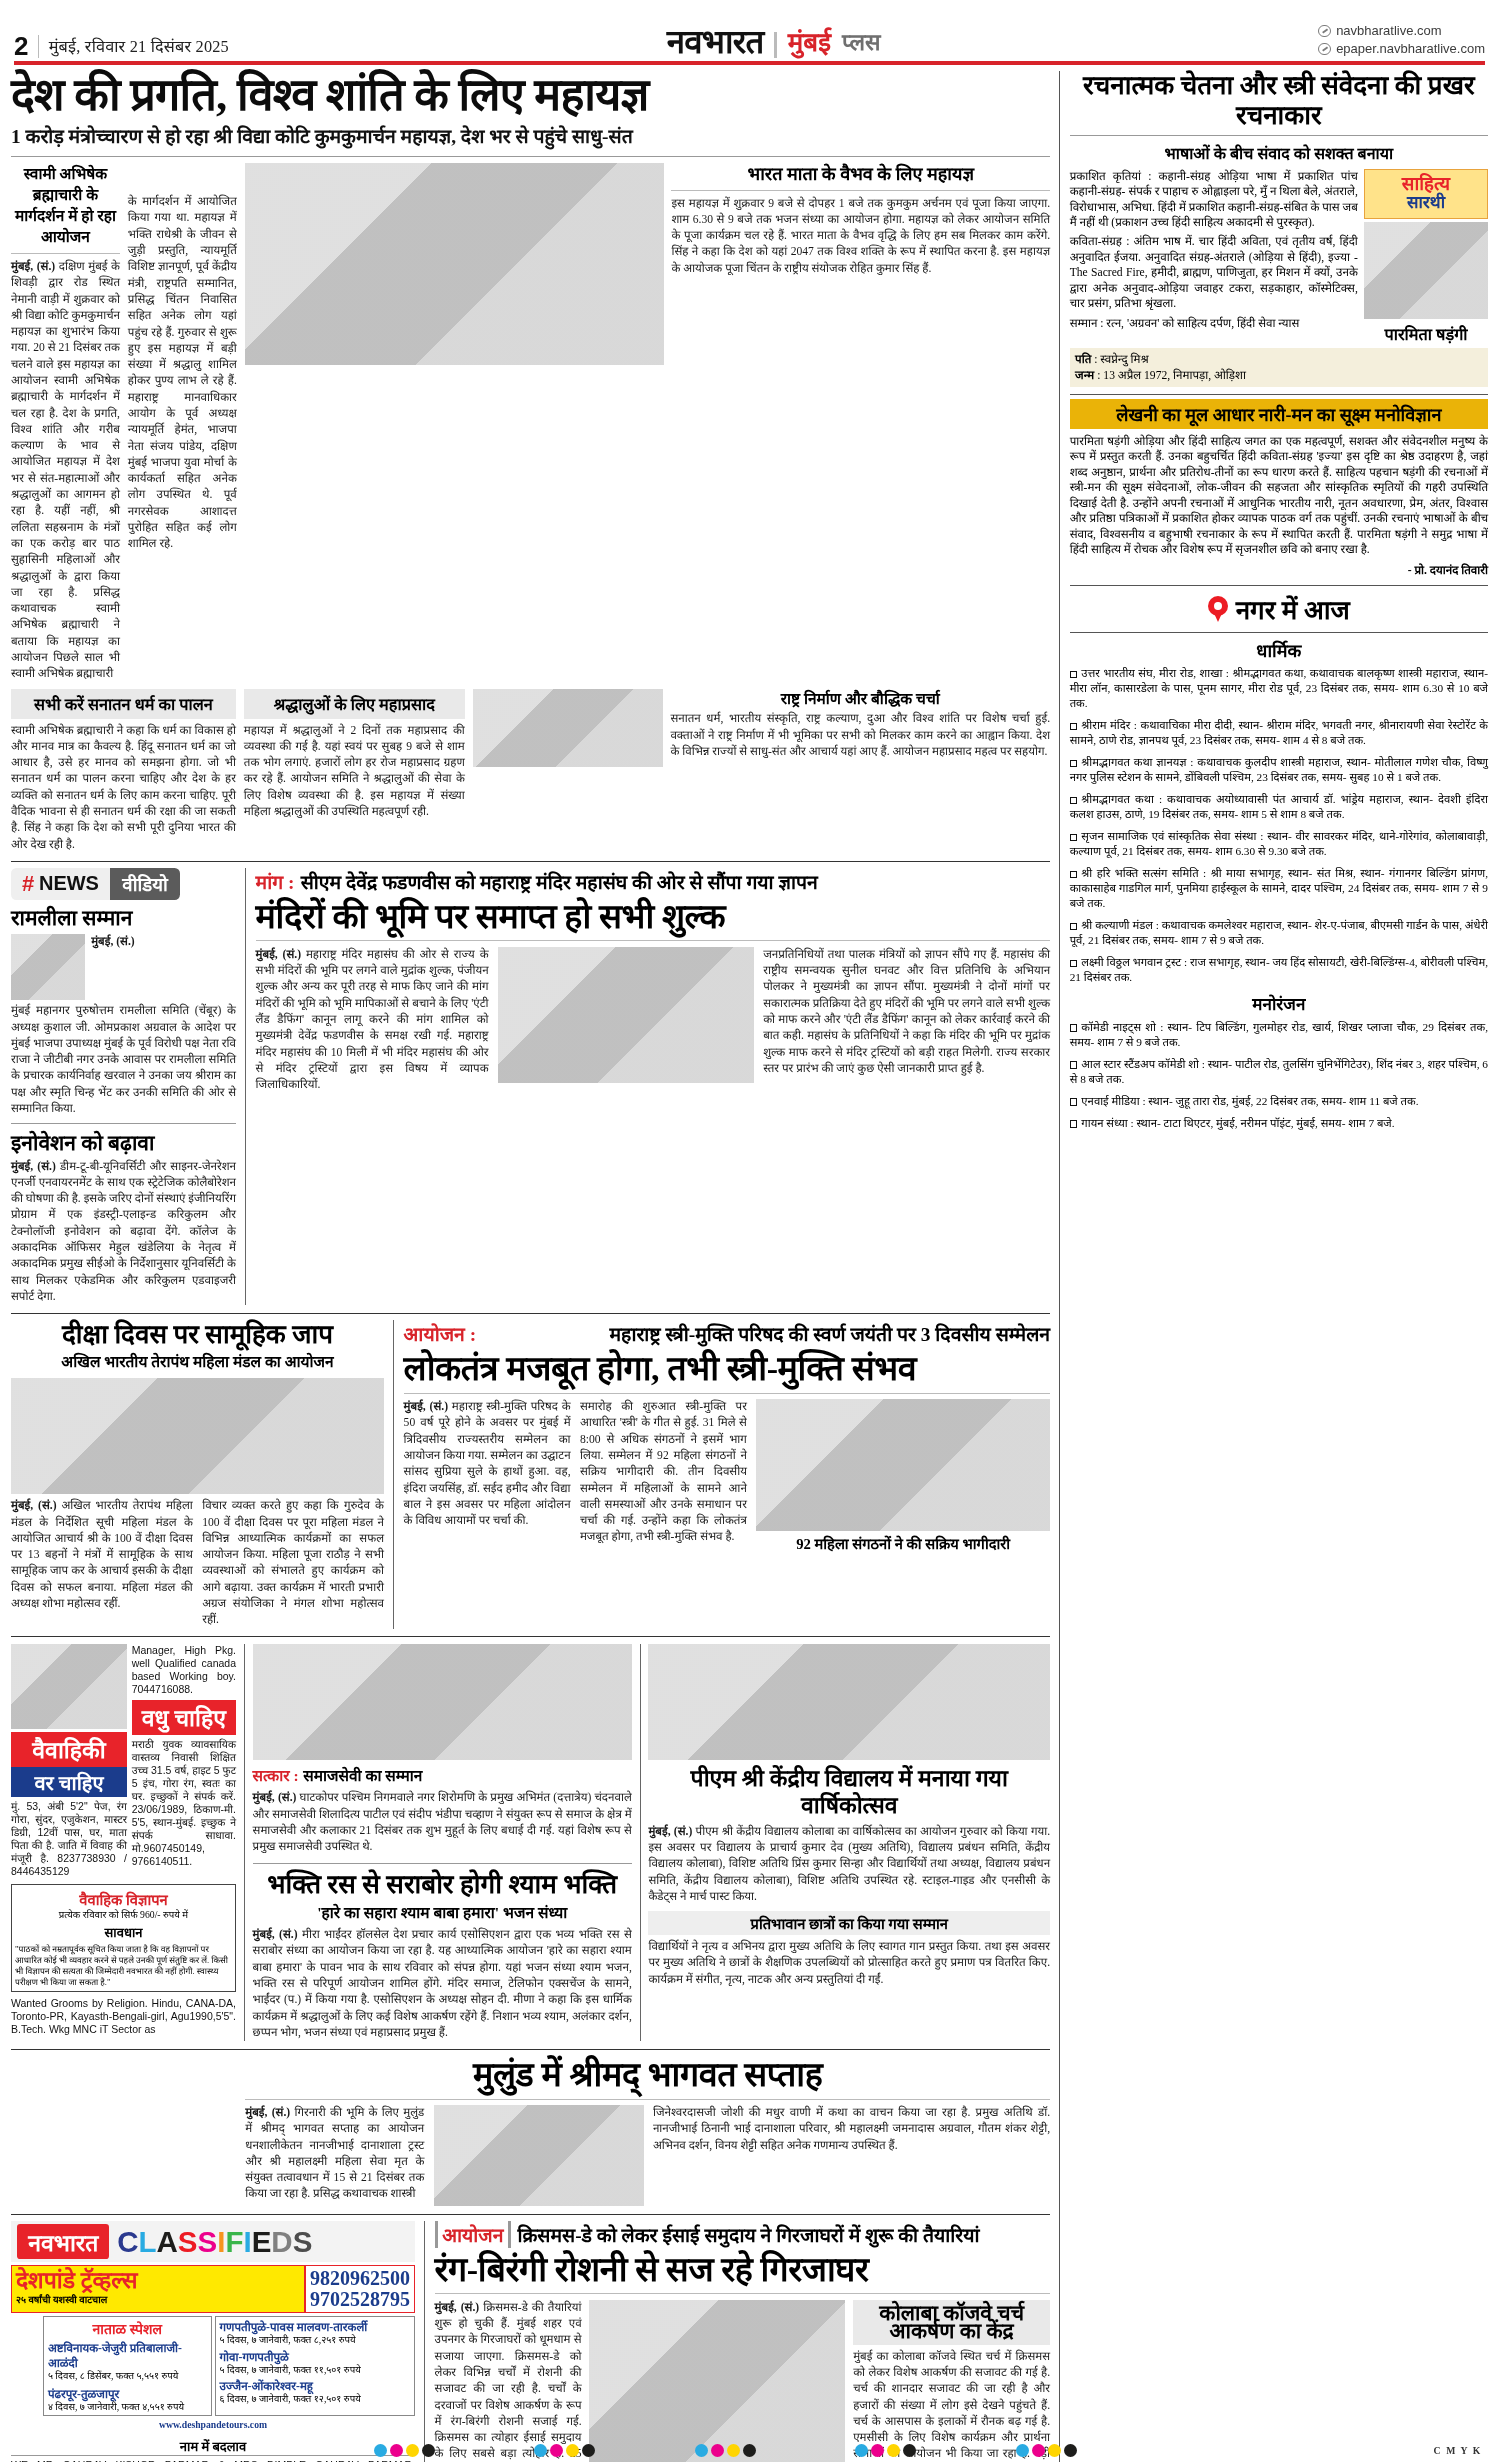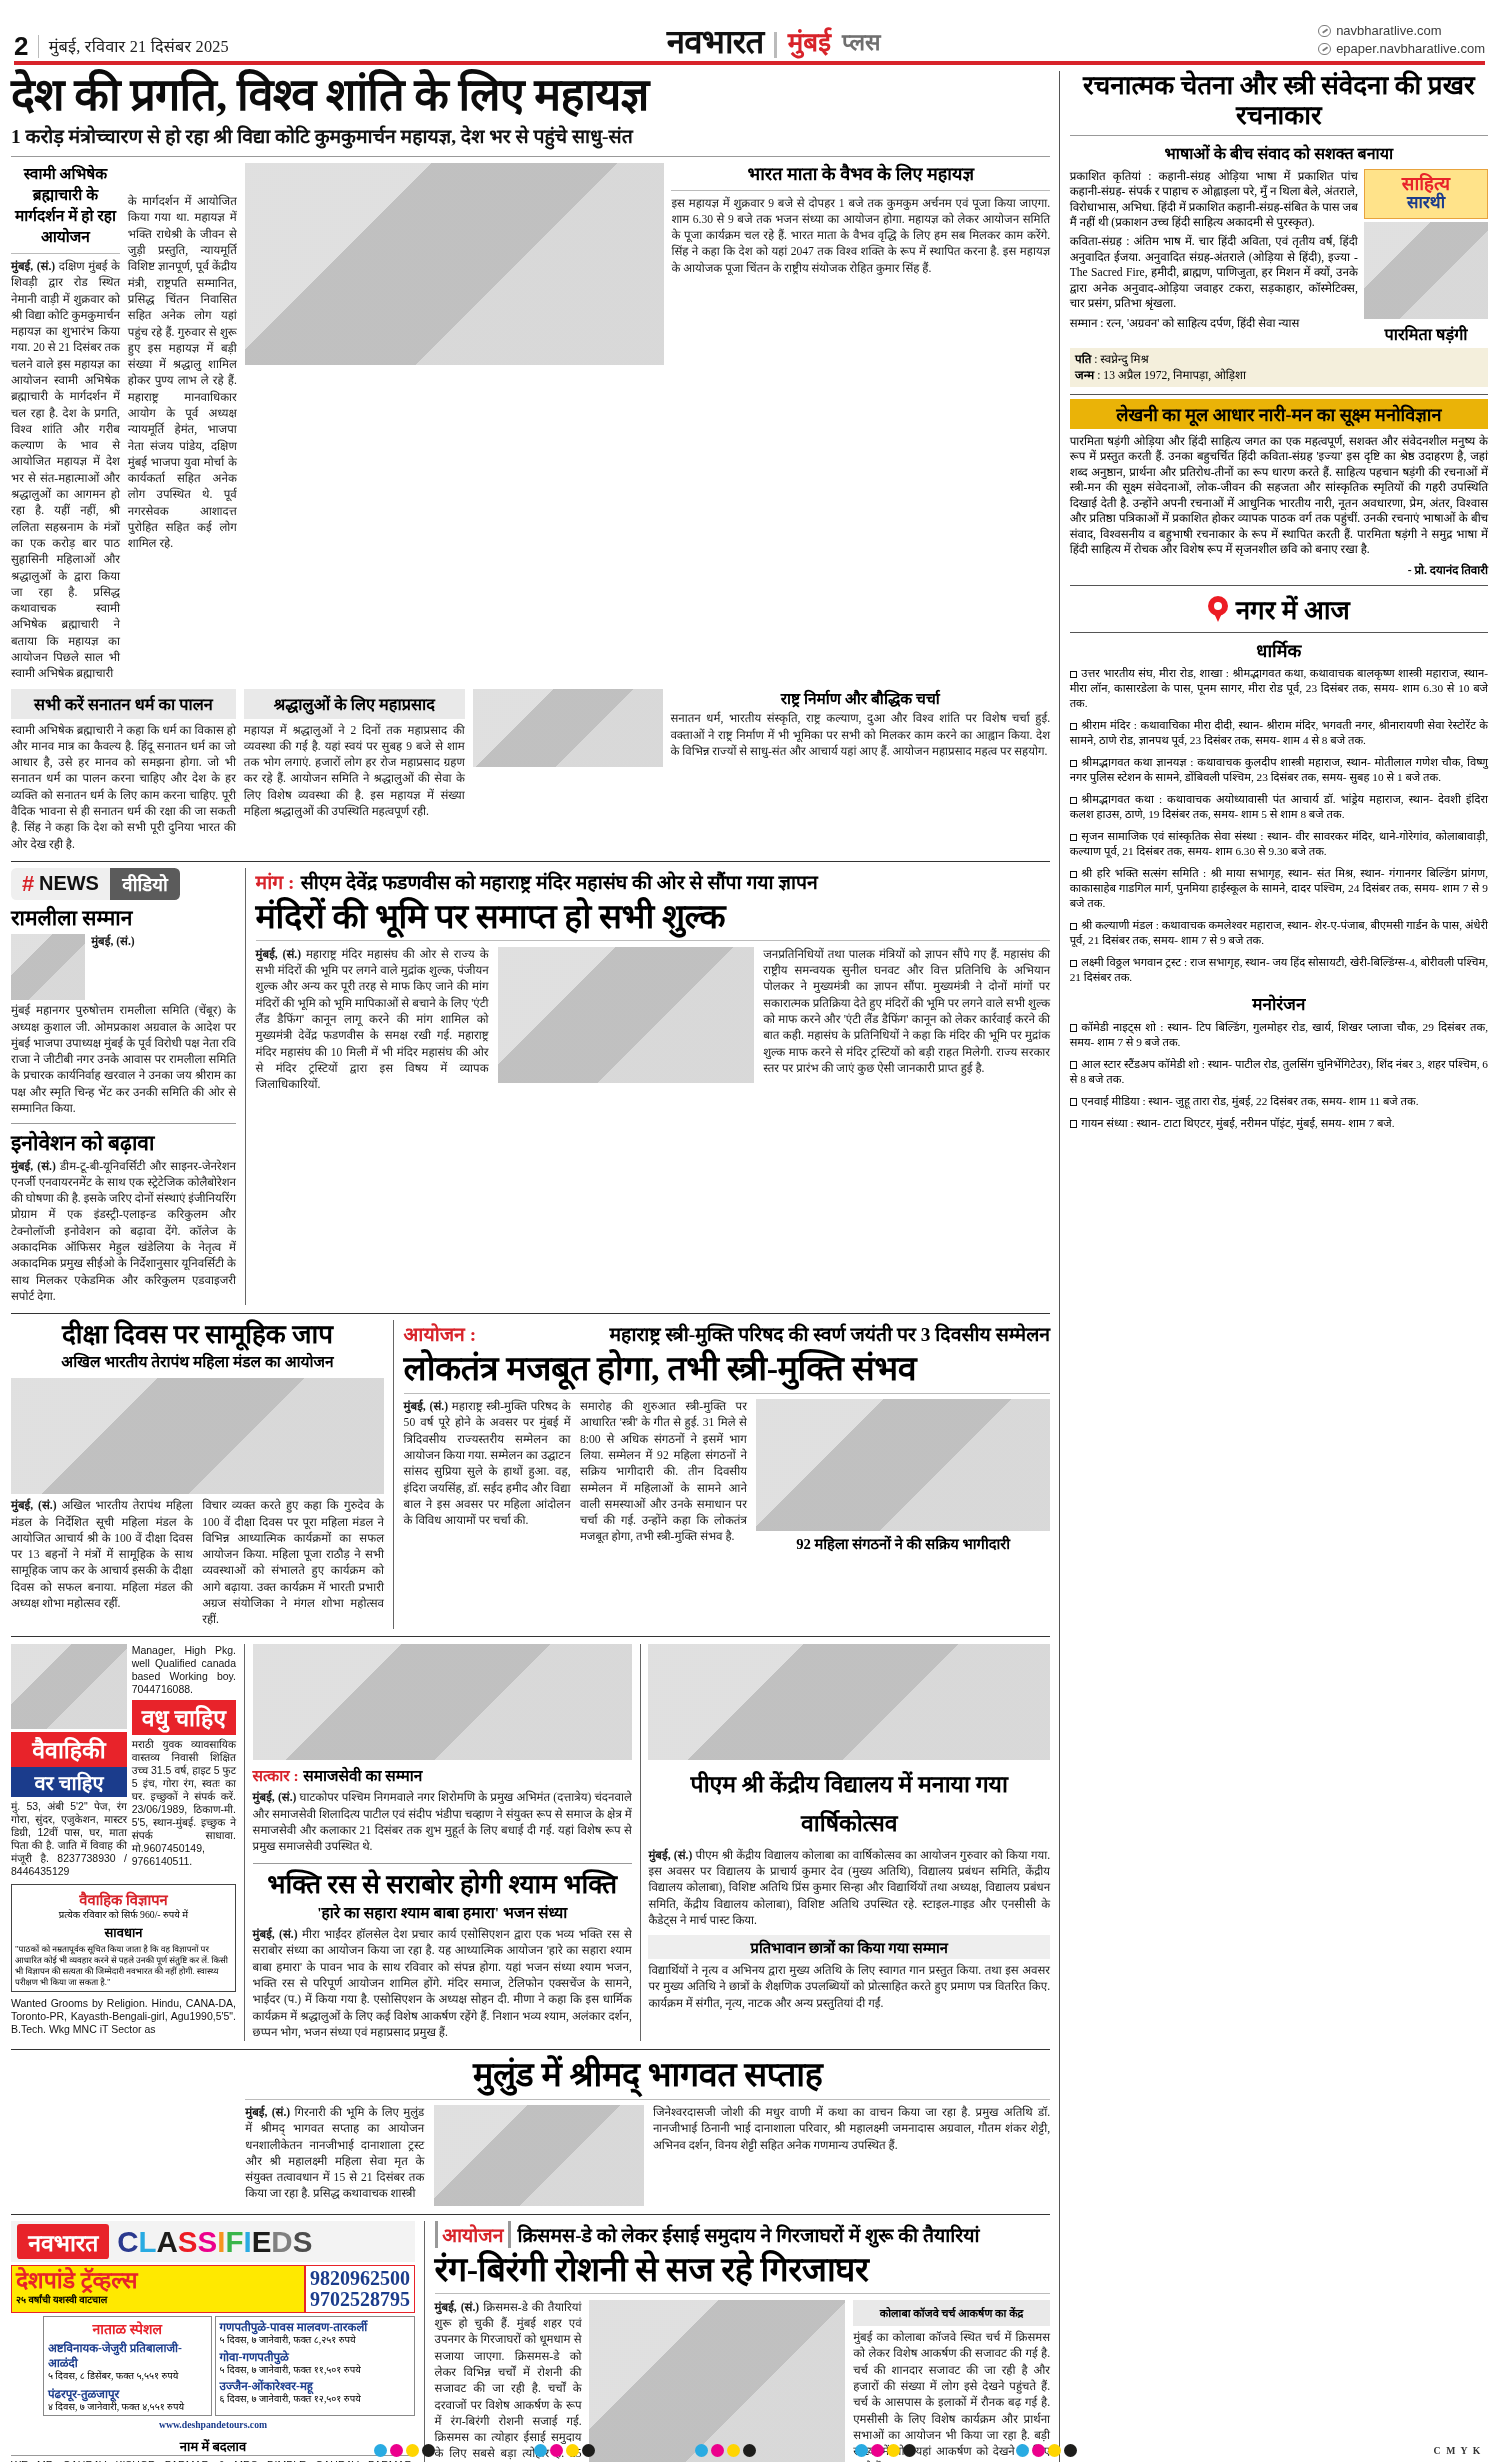--- a/index.html
+++ b/index.html
@@ -322,21 +322,21 @@
             <div class="body-sm" style="margin-top:4.7px;">
               <b>मुंबई, (सं.)</b>
               <span>मीरा भाईंदर हॉलसेल देश प्रचार कार्य एसोसिएशन द्वारा एक भव्य भक्ति रस से सराबोर संध्या का आयोजन किया जा रहा है. यह आध्यात्मिक आयोजन 'हारे का सहारा श्याम बाबा हमारा' के पावन भाव के साथ रविवार को संपन्न होगा. यहां भजन संध्या श्याम भजन, भक्ति रस से परिपूर्ण आयोजन शामिल होंगे. मंदिर समाज, टेलिफोन एक्सचेंज के सामने, भाईंदर (प.) में किया गया है. एसोसिएशन के अध्यक्ष सोहन दी. मीणा ने कहा कि इस धार्मिक कार्यक्रम में श्रद्धालुओं के लिए कई विशेष आकर्षण रहेंगे हैं. निशान भव्य श्याम, अलंकार दर्शन, छप्पन भोग, भजन संध्या एवं महाप्रसाद प्रमुख हैं.</span>
             </div>
           </div>
         </div>
 
         <div style="flex:1;" class="vert-line">
           <div style="padding-left:7.8px;">
             <div class="ph" style="height:116px;"></div>
-            <div class="head-xs center" style="margin-top:5.4px;font-size:23px;line-height:39px;">पीएम श्री केंद्रीय विद्यालय में मनाया गया वार्षिकोत्सव</div>
+            <div class="head-xs center" style="margin-top:5.4px;font-size:23px;line-height:27px;">पीएम श्री केंद्रीय विद्यालय में मनाया गया वार्षिकोत्सव</div>
             <div class="body-sm" style="margin-top:4.7px;">
               <b>मुंबई, (सं.)</b>
               <span>पीएम श्री केंद्रीय विद्यालय कोलाबा का वार्षिकोत्सव का आयोजन गुरुवार को किया गया. इस अवसर पर विद्यालय के प्राचार्य कुमार देव (मुख्य अतिथि), विद्यालय प्रबंधन समिति, केंद्रीय विद्यालय कोलाबा), विशिष्ट अतिथि प्रिंस कुमार सिन्हा और विद्यार्थियों तथा अध्यक्ष, विद्यालय प्रबंधन समिति, केंद्रीय विद्यालय कोलाबा), विशिष्ट अतिथि उपस्थित रहे. स्टाइल-गाइड और एनसीसी के कैडेट्स ने मार्च पास्ट किया.</span>
             </div>
             <div class="b center" style="font-size:14.7px;margin-top:5.4px;background:#eee;padding:2.3px;">प्रतिभावान छात्रों का किया गया सम्मान</div>
             <div class="body-sm" style="margin-top:3.9px;">विद्यार्थियों ने नृत्य व अभिनय द्वारा मुख्य अतिथि के लिए स्वागत गान प्रस्तुत किया. तथा इस अवसर पर मुख्य अतिथि ने छात्रों के शैक्षणिक उपलब्धियों को प्रोत्साहित करते हुए प्रमाण पत्र वितरित किए. कार्यक्रम में संगीत, नृत्य, नाटक और अन्य प्रस्तुतियां दी गईं.</div>
           </div>
         </div>
       </div>
 
@@ -420,21 +420,21 @@
             <div class="row" style="gap:7.8px;">
               <div style="width:147px;" class="body-sm">
                 <b>मुंबई, (सं.)</b>
                 <span>क्रिसमस-डे की तैयारियां शुरू हो चुकी हैं. मुंबई शहर एवं उपनगर के गिरजाघरों को धूमधाम से सजाया जाएगा. क्रिसमस-डे को लेकर विभिन्न चर्चों में रोशनी की सजावट की जा रही है. चर्चों के दरवाजों पर विशेष आकर्षण के रूप में रंग-बिरंगी रोशनी सजाई गई. क्रिसमस का त्योहार ईसाई समुदाय के लिए सबसे बड़ा त्योहार है. 25 दिसंबर को क्रिसमस मनाया जाएगा.</span>
               </div>
               <div style="width:256px;">
                 <div class="ph" style="height:175px;"></div>
 
               </div>
               <div style="flex:1;">
-                <div class="boxhead-band" style="font-size:11px;line-height:18.6px;">कोलाबा कॉजवे चर्च आकर्षण का केंद्र</div>
+                <div class="boxhead-band" style="font-size:21px;line-height:18.6px;">कोलाबा कॉजवे चर्च आकर्षण का केंद्र</div>
                 <div class="body-sm" style="margin-top:3.9px;">मुंबई का कोलाबा कॉजवे स्थित चर्च में क्रिसमस को लेकर विशेष आकर्षण की सजावट की गई है. चर्च की शानदार सजावट की जा रही है और हजारों की संख्या में लोग इसे देखने पहुंचते हैं. चर्च के आसपास के इलाकों में रौनक बढ़ गई है. एमसीसी के लिए विशेष कार्यक्रम और प्रार्थना सभाओं का आयोजन भी किया जा रहा है. बड़ी संख्या में लोग यहां आकर्षण को देखने के लिए आते हैं.</div>
               </div>
             </div>
 
           </div>
         </div>
       </div>
 
     </div>
 

